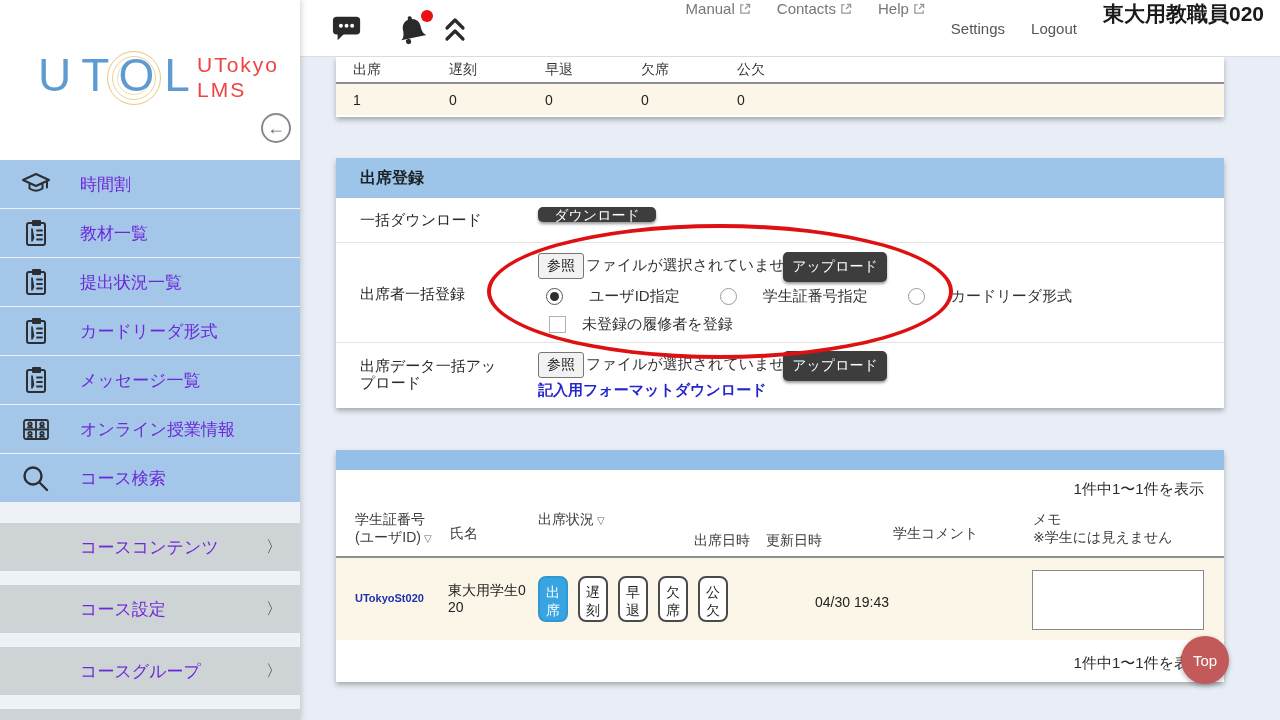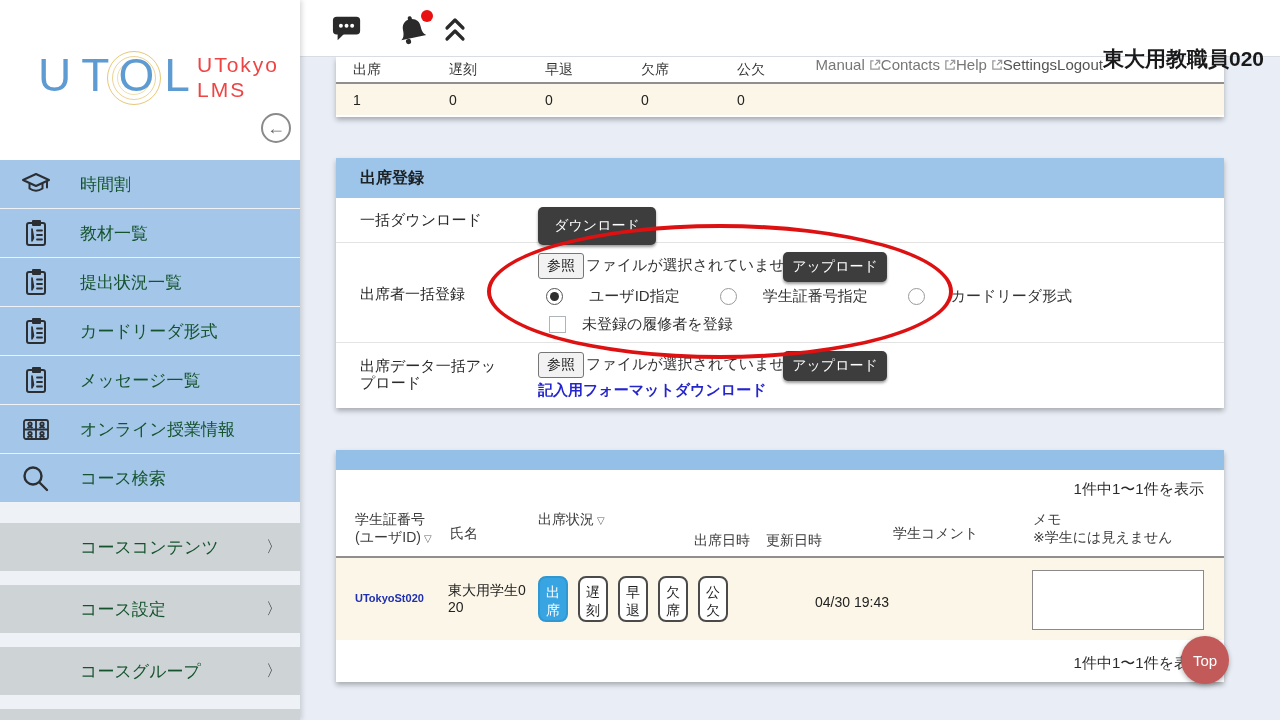--- a/index.html
+++ b/index.html
@@ -14,34 +14,34 @@
   .ring { position:absolute; border-radius:50%; border:1.5px solid #e6c878; }
   .ring.r1 { left:4px; top:4px; width:54px; height:54px; }
   .ring.r2 { left:9px; top:9px; width:44px; height:44px; opacity:.8; }
   .ring.r3 { left:14px; top:14px; width:34px; height:34px; opacity:.6; }
   .logo-sub { position:absolute; left:197px; top:52px; font-size:21px; color:#ef4444; line-height:25px; letter-spacing:2px; }
   .collapse-btn { position:absolute; left:261px; top:113px; width:30px; height:30px; border:2px solid #8a8a8a; border-radius:50%; color:#6a6a6a; font-size:18px; text-align:center; line-height:26px; background:#fff; cursor:pointer; }
 
   .menu { position:absolute; left:0; top:160px; width:300px; }
   .menu-item { position:relative; height:48px; margin-bottom:1px; background:#a4c6e8; display:flex; align-items:center; cursor:pointer; }
   .menu-item .mi-icon { position:absolute; left:20px; top:9px; width:32px; height:32px; }
-  .menu-item .mi-label { position:absolute; left:80px; font-size:17px; color:#14532d; }
+  .menu-item .mi-label { position:absolute; left:80px; font-size:17px; color:#6d28d9; }
   .menu-gap { height:20px; background:#eef2f7; }
   .menu-item.gray { background:#ced3d6; margin-bottom:14px;padding-left:12px; }
   .menu-item.gray .mi-label { left:80px; }
   .menu-item.gray .mi-chevron { position:absolute; left:266px; font-size:16px; color:#33383d; }
 
   
   .topbar { position:absolute; left:300px; top:0; width:980px; height:57px; background:#fff; border-bottom:1px solid #d8dde4; z-index:4; }
   .tb-icon { position:absolute; top:13px; cursor:pointer; }
   .tb-chat { left:30px; }
   .tb-bell { left:95px; }
   .bell-dot { position:absolute; left:26px; top:-3px; width:12px; height:12px; background:#e81010; border-radius:50%; }
   .tb-collapse-up { left:142px; top:16px; }
-  .tb-right { position:absolute; right:16px; top:16px; height:57px; display:flex; align-items:flex-end; }
+  .tb-right { position:absolute; right:16px; top:0; height:57px; display:flex; align-items:flex-start; gap:26px; }
   .tb-link { font-size:15px; color:#777; cursor:pointer; display:flex; align-items:center; gap:4px; }
   .tb-plain { font-size:15px; color:#555; cursor:pointer;margin-top:20px; }
   .tb-user { font-size:21px; font-weight:bold; color:#1a1a1a; }
 
   
   .panel { position:absolute; left:336px; width:888px; background:#fff; box-shadow:0 3px 5px rgba(0,0,0,.28); }
 
   
   .p-summary { top:57px; height:60px; }
   .sum-head { display:flex; height:27px; border-bottom:2px solid #8f8f8f; align-items:center; }
@@ -55,21 +55,21 @@
   .reg-row { position:relative; border-bottom:1px solid #e3e3e3; }
   .reg-label { position:absolute; left:24px; font-size:15px; color:#2b2b2b; }
   .row-dl { height:45px; }
   .row-dl .reg-label { top:13px; }
   .row-attendee { height:100px; }
   .row-attendee .reg-label { top:42px; }
   .row-data { height:64px; border-bottom:none; }
   .row-data .reg-label { top:14px; width:150px; line-height:17px; word-break:break-all; }
 
   .btn-dark { background:#3d3d3d; color:#fff; border:none; border-radius:5px; font-size:14px; box-shadow:0 2px 3px rgba(0,0,0,.4); cursor:pointer; font-family:inherit; }
-  .btn-download { position:absolute; left:202px; top:9px; width:118px; height:38px; }
+  .btn-download { position:absolute; left:202px; top:9px; width:118px; height:15px; }
   .btn-upload { position:absolute; left:447px; width:104px; height:30px; }
   .btn-browse { position:absolute; left:202px; background:#f2f2f2; border:1px solid #767676; border-radius:3px; font-size:14px; color:#222; padding:3px 8px; cursor:pointer; font-family:inherit; }
   .file-status { position:absolute; left:250px; font-size:15px; color:#333; }
 
   .radio-line { position:absolute; left:210px; top:44px; display:flex; align-items:center; gap:26px; }
   .radio { width:17px; height:17px; border:1px solid #9a9a9a; border-radius:50%; background:#fff; position:relative; cursor:pointer; flex:none; }
   .radio.on { border-color:#555; }
   .radio.on:after { content:""; position:absolute; left:3px; top:3px; width:9px; height:9px; border-radius:50%; background:#2e2e2e; }
   .radio-label { font-size:15px; color:#333; margin-right:14px; }
   .check-line { position:absolute; left:213px; top:72px; display:flex; align-items:center; gap:16px; }

